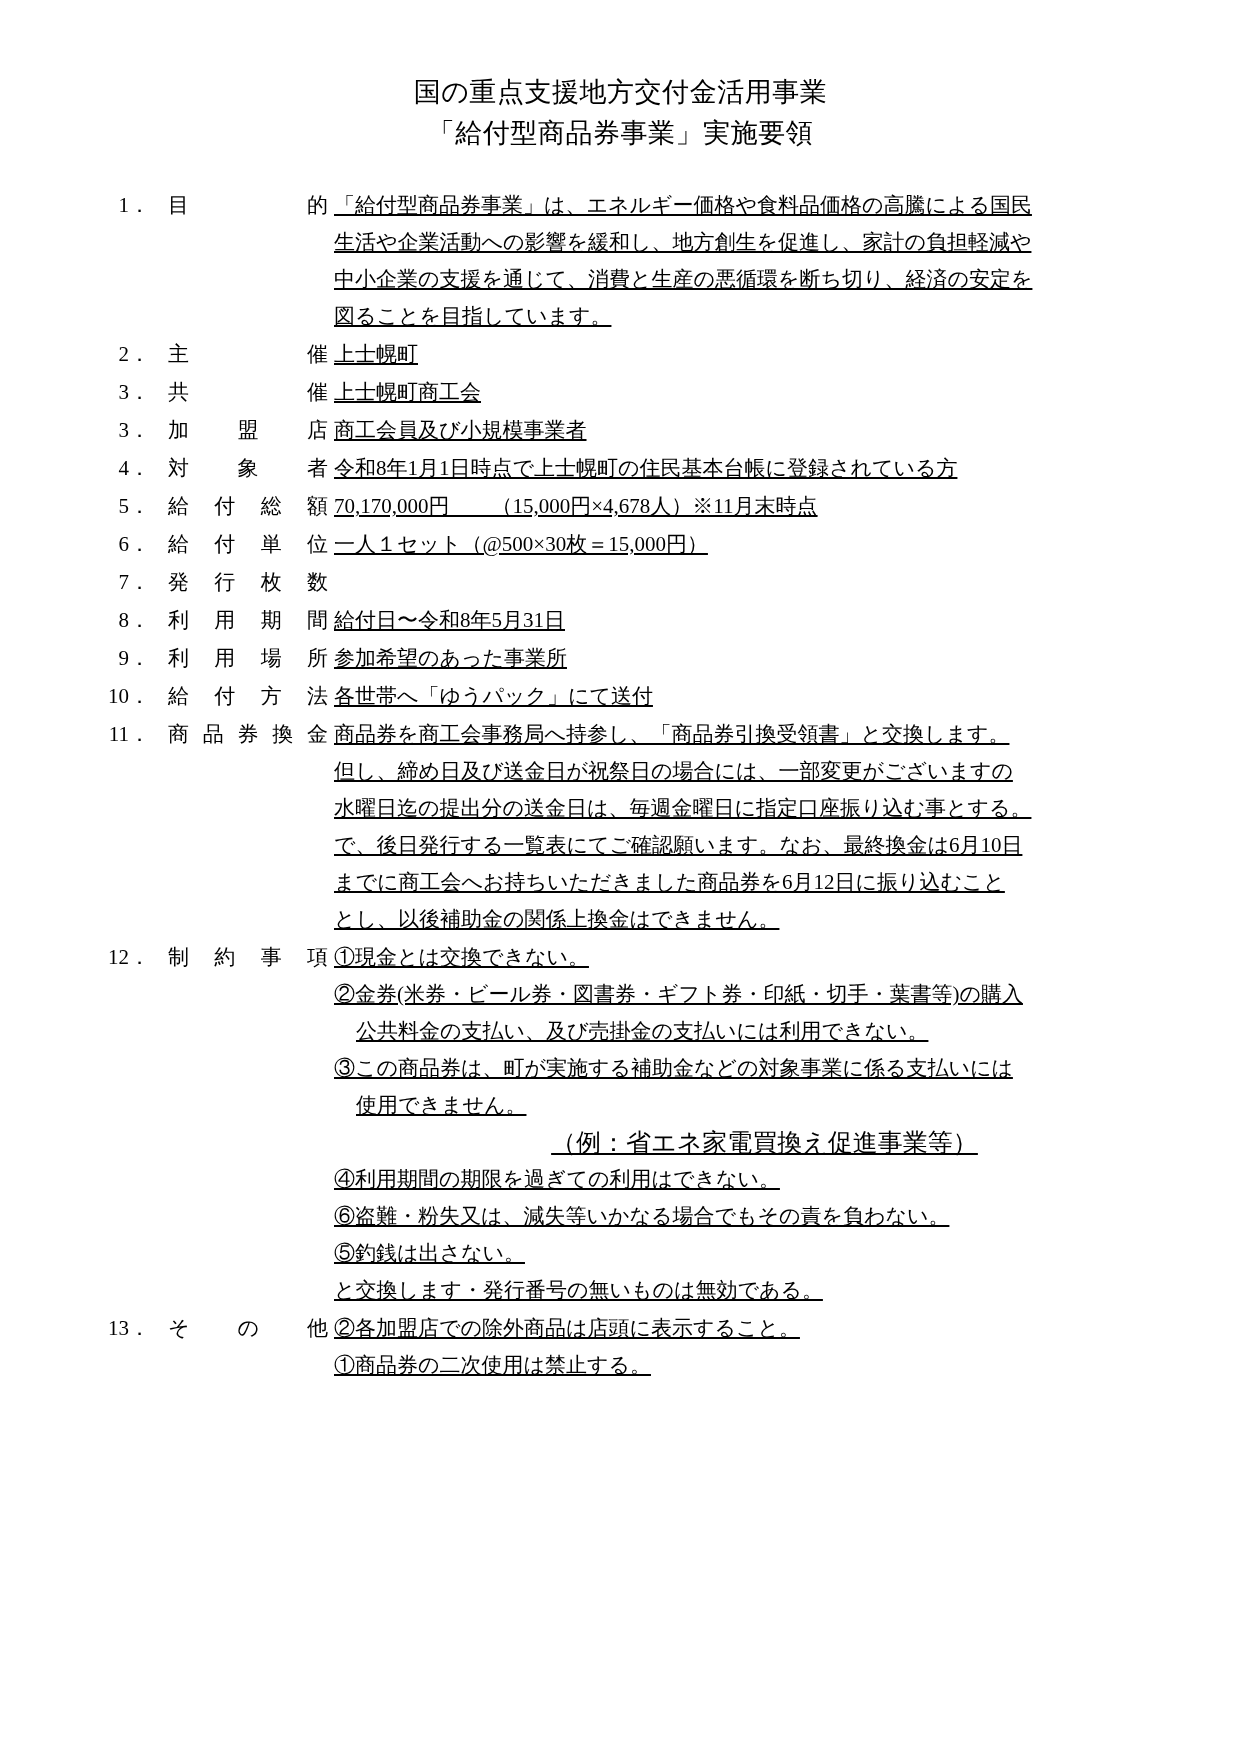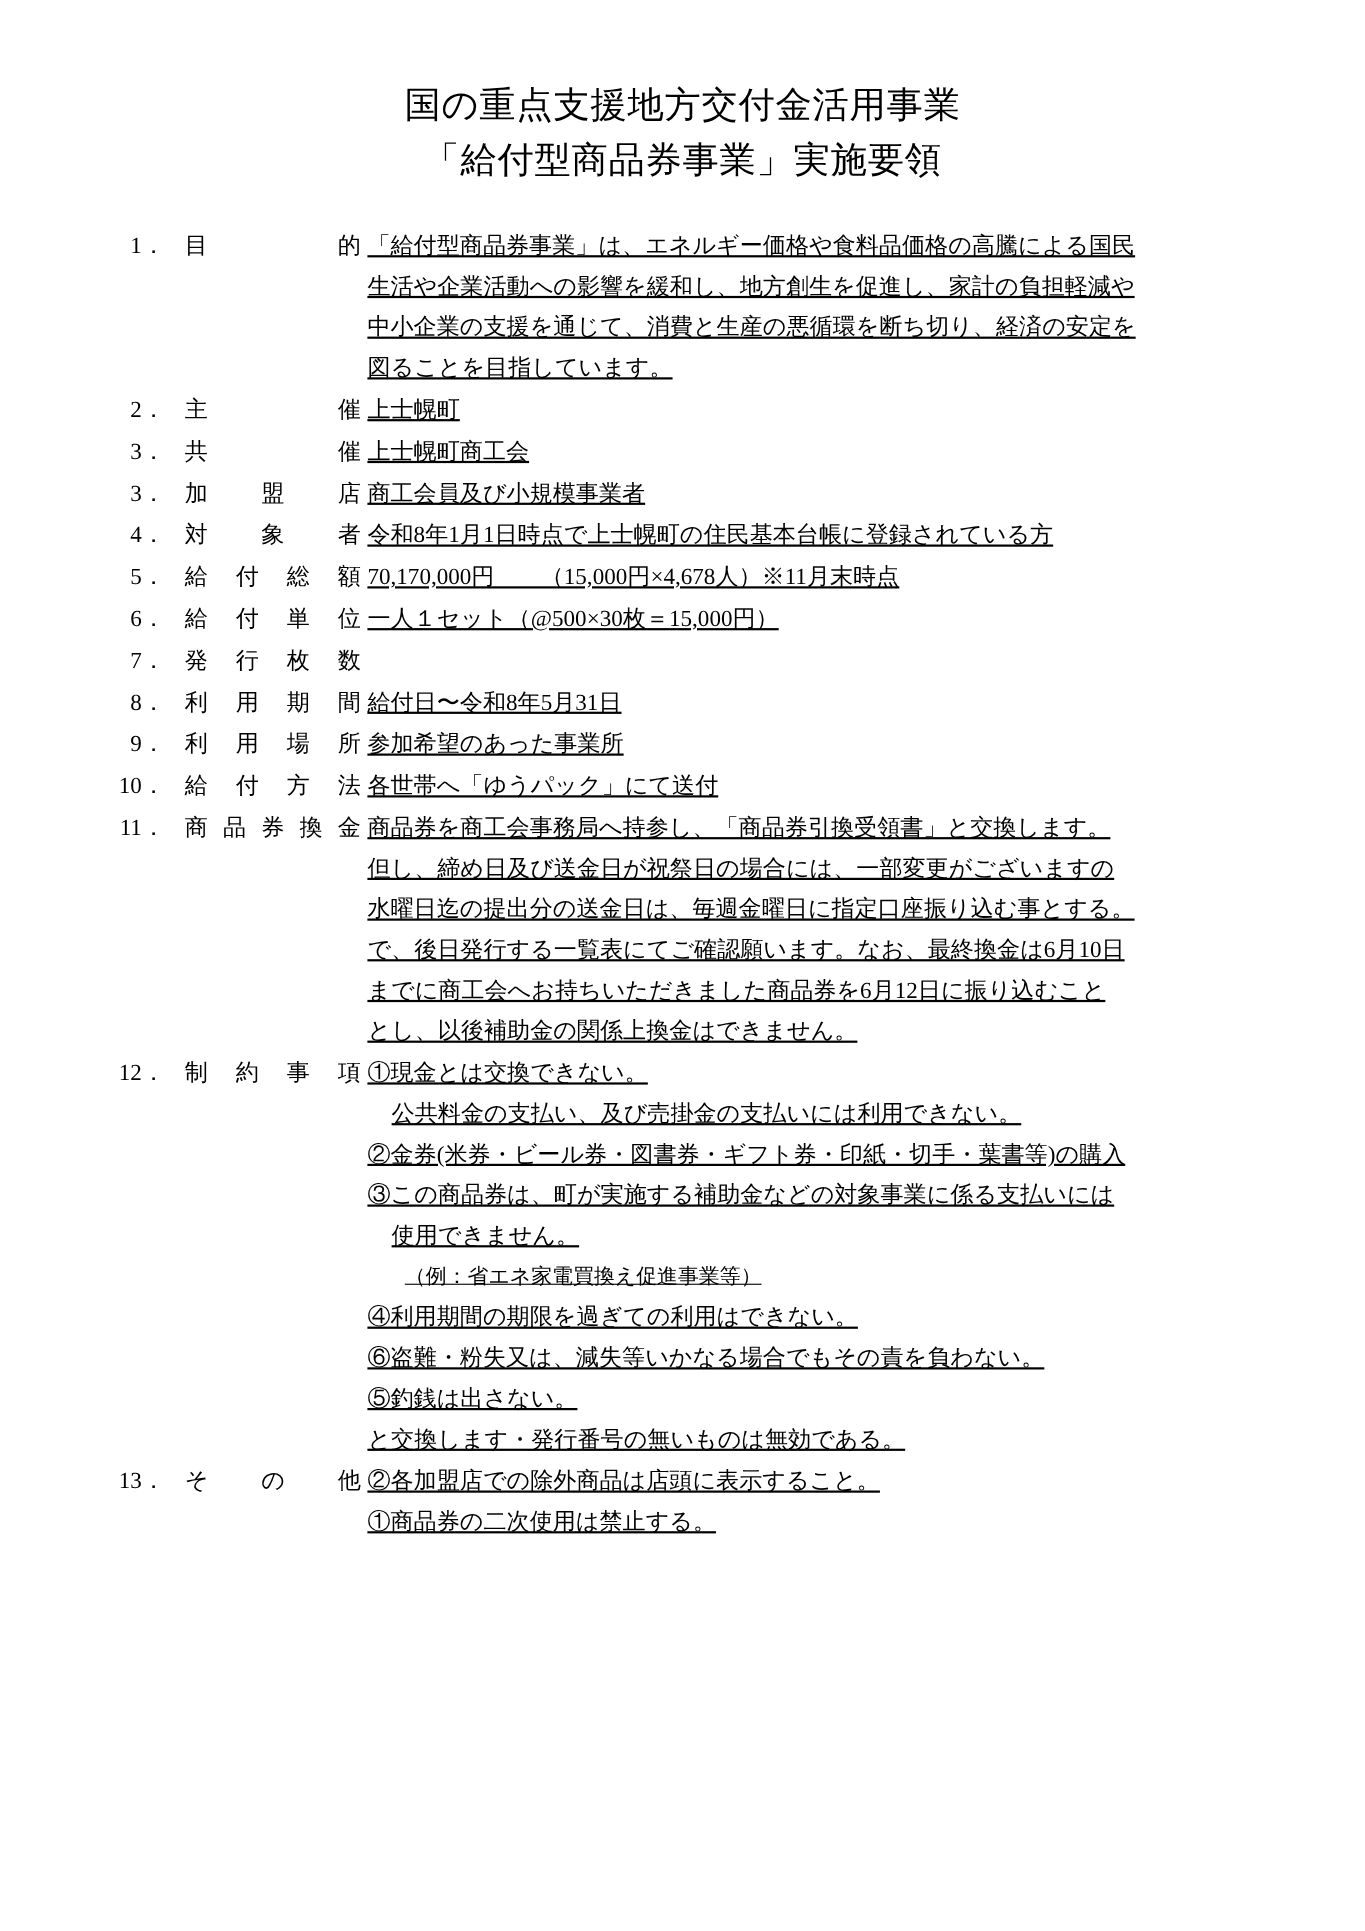--- a/index.html
+++ b/index.html
@@ -21,21 +21,21 @@
     height: 1755px;
     padding: 0;
     box-sizing: border-box;
   }
   .title-block {
     margin-top: 72px;
     text-align: center;
     line-height: 1.5;
   }
   .title-line {
-    font-size: 33px;
+    font-size: 27px;
     letter-spacing: 0.02em;
     font-family: Liberation Serif, serif;
   }
   .body-block {
     margin-top: 34px;
     padding-left: 104px;
     padding-right: 80px;
   }
   .row {
     display: flex;
@@ -64,21 +64,21 @@
   }
   .label span { display: inline-block; }
   .content {
     flex: 1 1 auto;
     font-size: 21px;
     line-height: 37px;
   }
   .content .line { display: block; white-space: nowrap; text-decoration: underline; }
   .content .line.indent1 { padding-left: 22px; }
   .content .line.indent2 { padding-left: 34px; }
-  .small { font-size: 19px; }
+  .small { font-size: 25px; text-align: center; }
 </style>
 </head>
 <body>
 
 <div class="page">
 
   <div class="title-block">
     <div class="title-line">国の重点支援地方交付金活用事業</div>
     <div class="title-line">「給付型商品券事業」実施要領</div>
   </div>
@@ -242,22 +242,22 @@
     <div class="row">
       <div class="num">12．</div>
       <div class="label">
         <span>制</span>
         <span>約</span>
         <span>事</span>
         <span>項</span>
       </div>
       <div class="content">
         <span class="line">①現金とは交換できない。</span>
+        <span class="line">②金券(米券・ビール券・図書券・ギフト券・印紙・切手・葉書等)の購入</span>
         <span class="line indent1">公共料金の支払い、及び売掛金の支払いには利用できない。</span>
-        <span class="line">②金券(米券・ビール券・図書券・ギフト券・印紙・切手・葉書等)の購入</span>
         <span class="line">③この商品券は、町が実施する補助金などの対象事業に係る支払いには</span>
         <span class="line indent1">使用できません。</span>
         <span class="line indent2 small">（例：省エネ家電買換え促進事業等）</span>
         <span class="line">④利用期間の期限を過ぎての利用はできない。</span>
         <span class="line">⑥盗難・粉失又は、減失等いかなる場合でもその責を負わない。</span>
         <span class="line">⑤釣銭は出さない。</span>
         <span class="line">と交換します・発行番号の無いものは無効である。</span>
       </div>
     </div>
 

